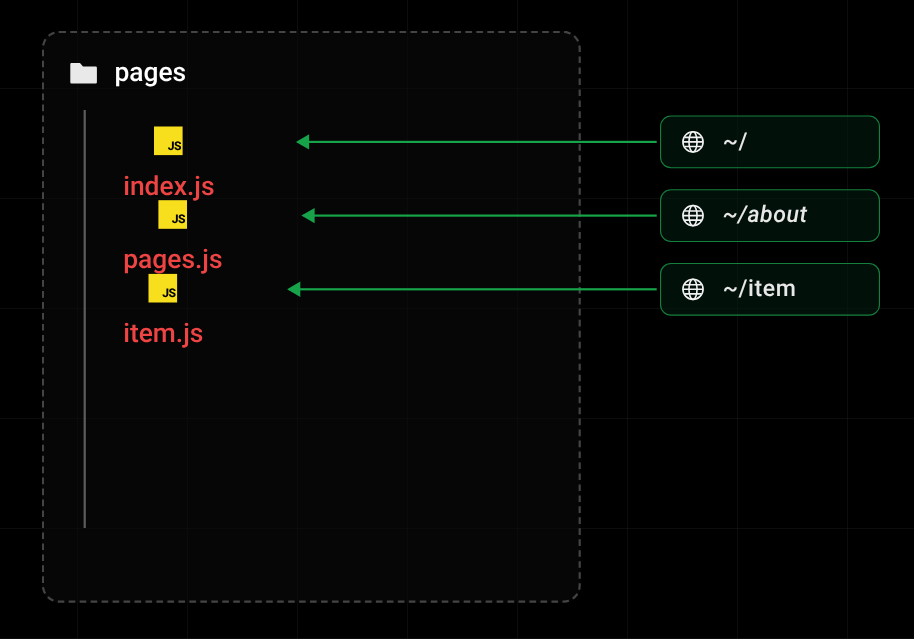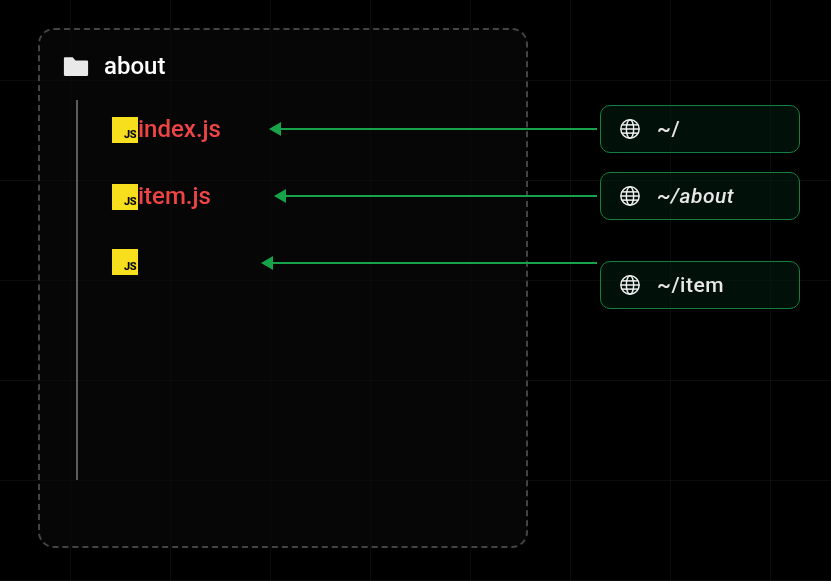--- a/index.html
+++ b/index.html
@@ -53,22 +53,23 @@
     left: 76px;
     top: 100px;
     width: 2px;
     height: 380px;
     background: rgba(255,255,255,0.35);
   }
   .file-row {
     position: absolute;
     left: 112px;
     display: flex;
-    align-items: flex-end;
-    gap: 0;
+    align-items: center;
+    gap: 14px;
+    flex-direction: column;
   }
   .file-row.r0 { top: 115px; }
   .file-row.r1 { top: 182px; }
   .file-row.r2 { top: 249px; }
   .js-icon {
     width: 26px;
     height: 26px;
     background: #f7df1e;
     display: flex;
     align-items: flex-end;
@@ -112,21 +113,21 @@
     border: 1.5px solid #15803d;
     border-radius: 10px;
     background: rgba(4,30,18,0.55);
     display: flex;
     align-items: center;
     gap: 16px;
     padding: 0 18px;
   }
   .route-chip.c0 { top: 105px; }
   .route-chip.c1 { top: 172px; font-style: italic; }
-  .route-chip.c2 { top: 239px; margin-top: 22px; }
+  .route-chip.c2 { top: 239px; }
   .globe-icon {
     width: 22px;
     height: 22px;
     color: #f2f2f2;
     flex-shrink: 0;
   }
   .route-label {
     color: #e8e8e8;
     font-size: 21px;
     font-weight: 500;
@@ -139,35 +140,36 @@
 <div class="grid-bg"></div>
 
 <div class="file-box"></div>
 
 <div class="folder-row">
   <span class="folder-icon">
     <svg viewBox="0 0 24 20" width="28" height="22">
       <path d="M2 2h7l2.5 3H22a1 1 0 0 1 1 1v12a1 1 0 0 1-1 1H2a1 1 0 0 1-1-1V3a1 1 0 0 1 1-1z" fill="#e9e9e9"></path>
     </svg>
   </span>
-  <span class="folder-label">about</span>
+  <span class="folder-label">pages</span>
 </div>
 
 <div class="tree-line"></div>
 
 <div class="file-row r0">
   <span class="js-icon">JS</span>
   <span class="file-label">index.js</span>
 </div>
 <div class="file-row r1">
   <span class="js-icon">JS</span>
-  <span class="file-label">item.js</span>
+  <span class="file-label">pages.js</span>
 </div>
 <div class="file-row r2">
   <span class="js-icon">JS</span>
+  <span class="file-label">item.js</span>
 </div>
 
 <div class="arrow a0"></div>
 <div class="arrow a1"></div>
 <div class="arrow a2"></div>
 
 <div class="route-chip c0">
   <span class="globe-icon">
     <svg viewBox="0 0 24 24" width="22" height="22" fill="none" stroke="currentColor" stroke-width="1.6">
       <circle cx="12" cy="12" r="10"></circle>

